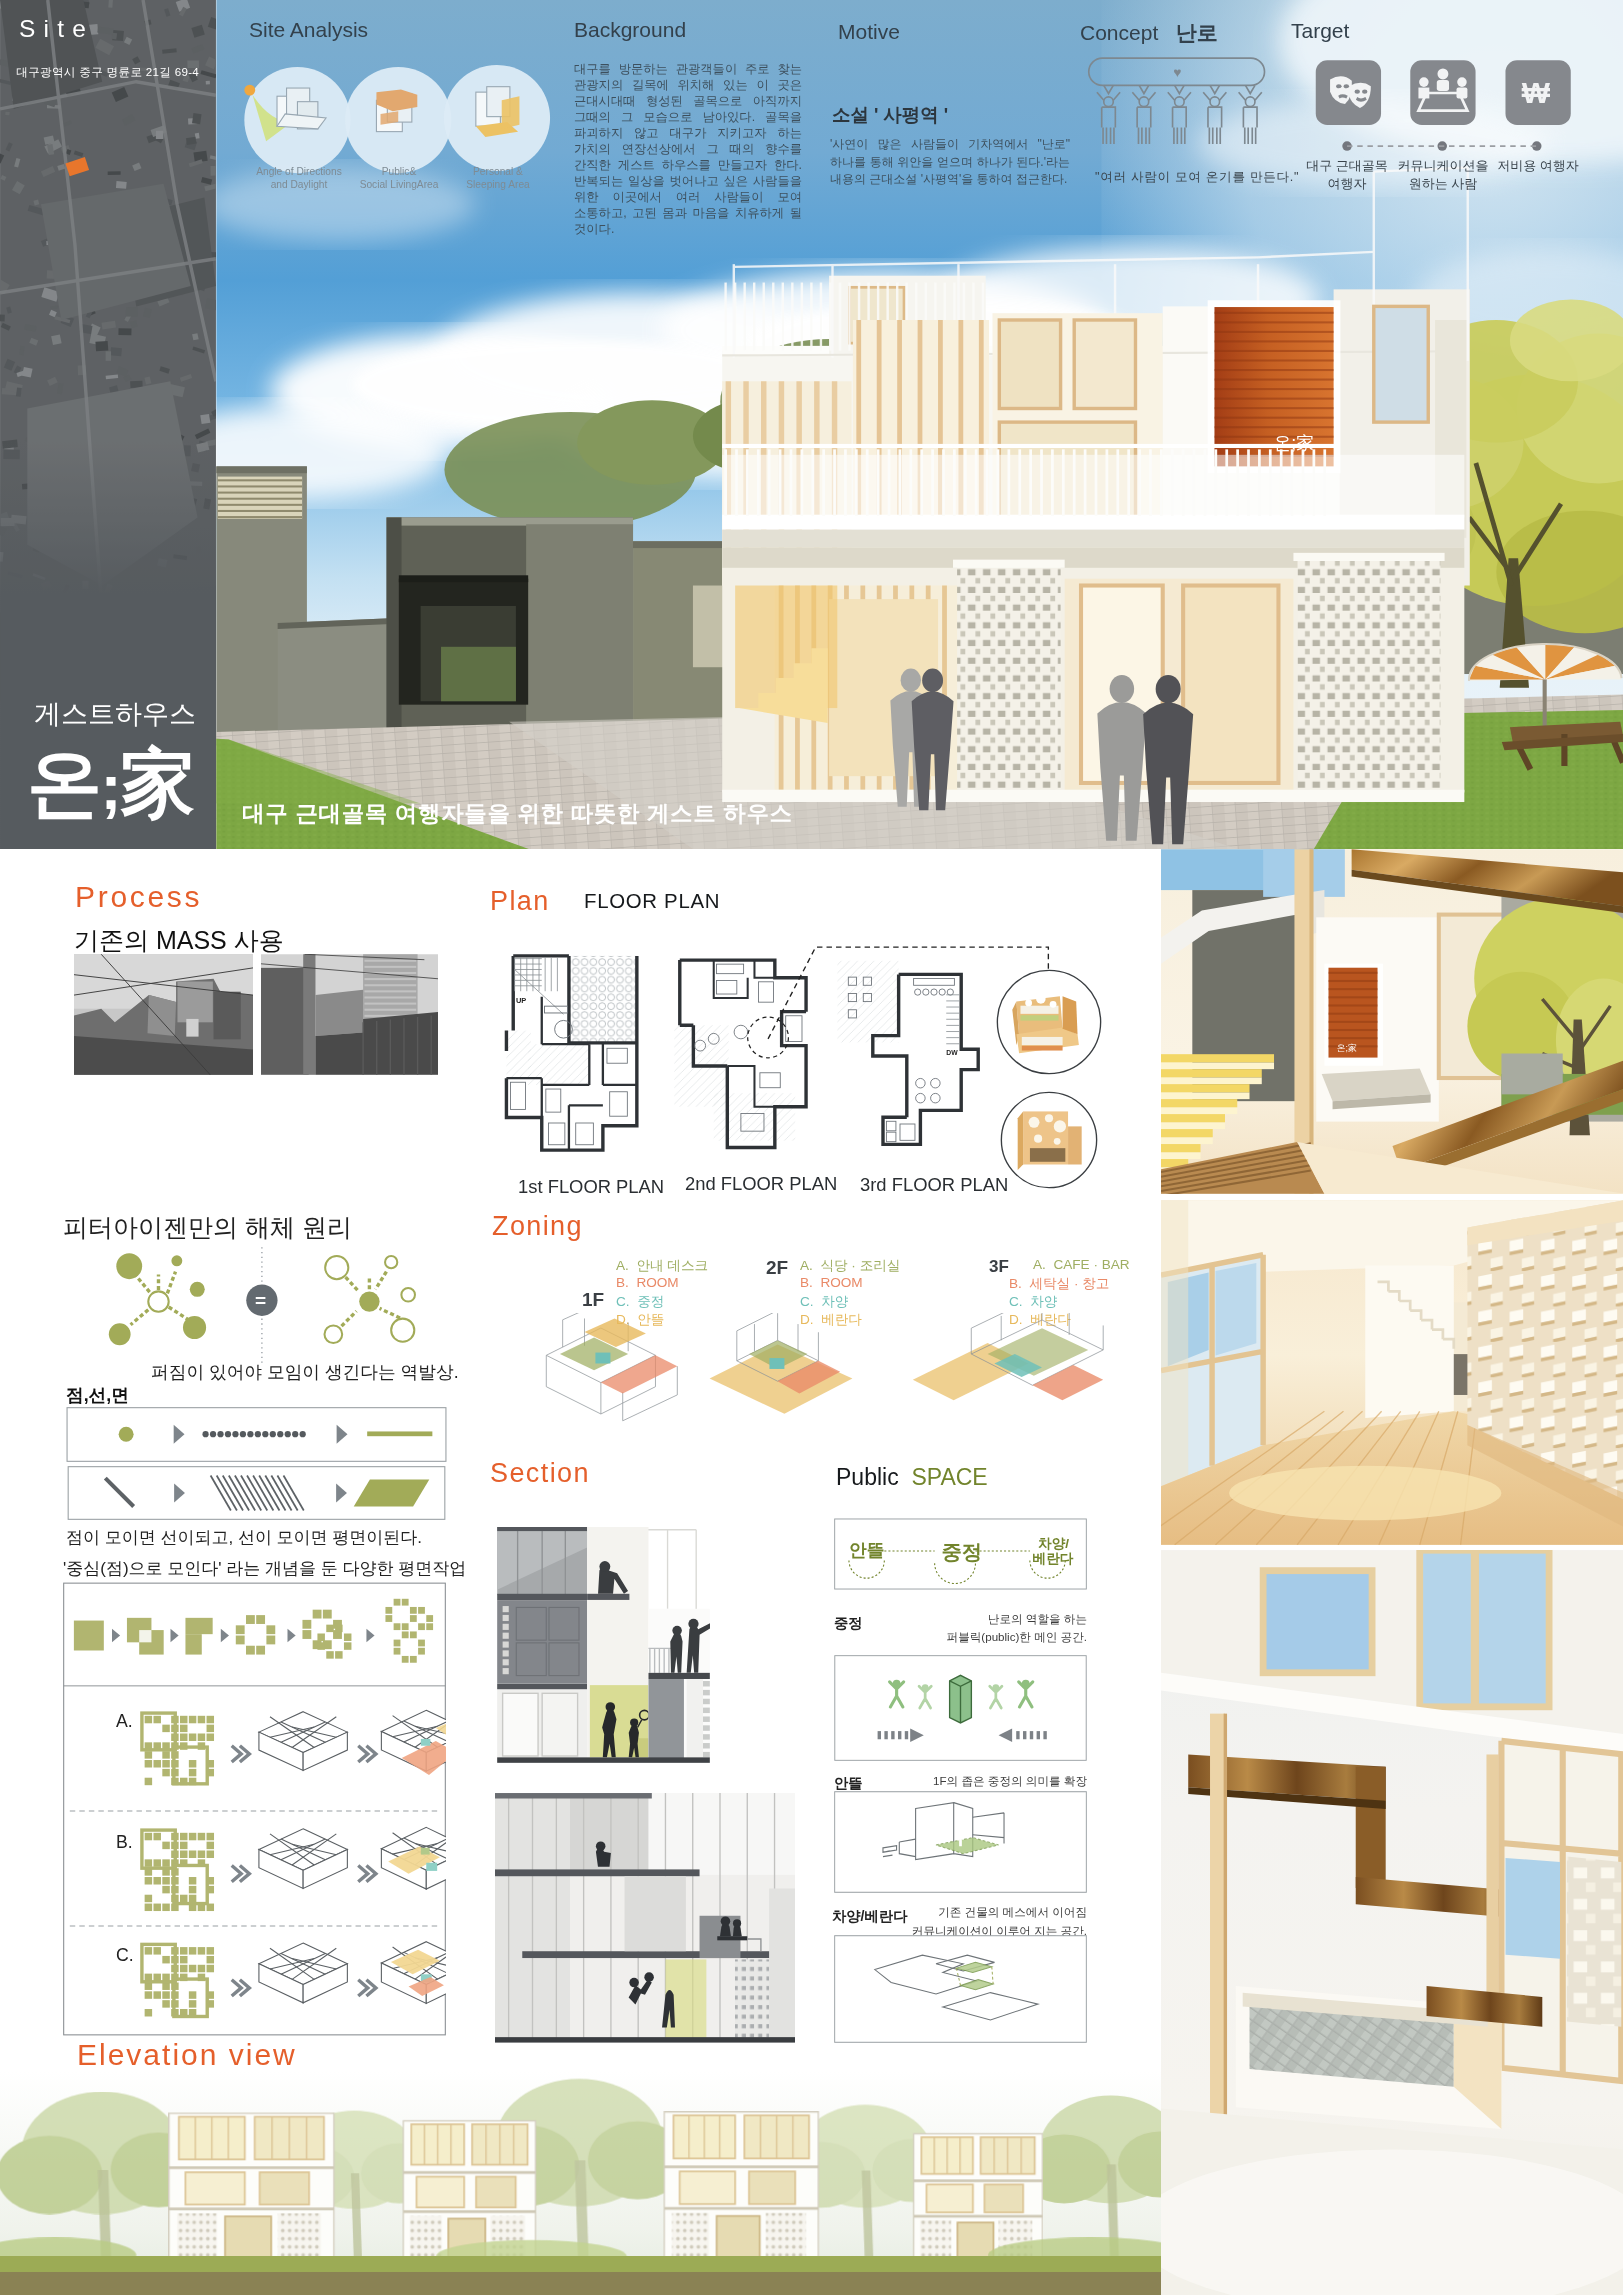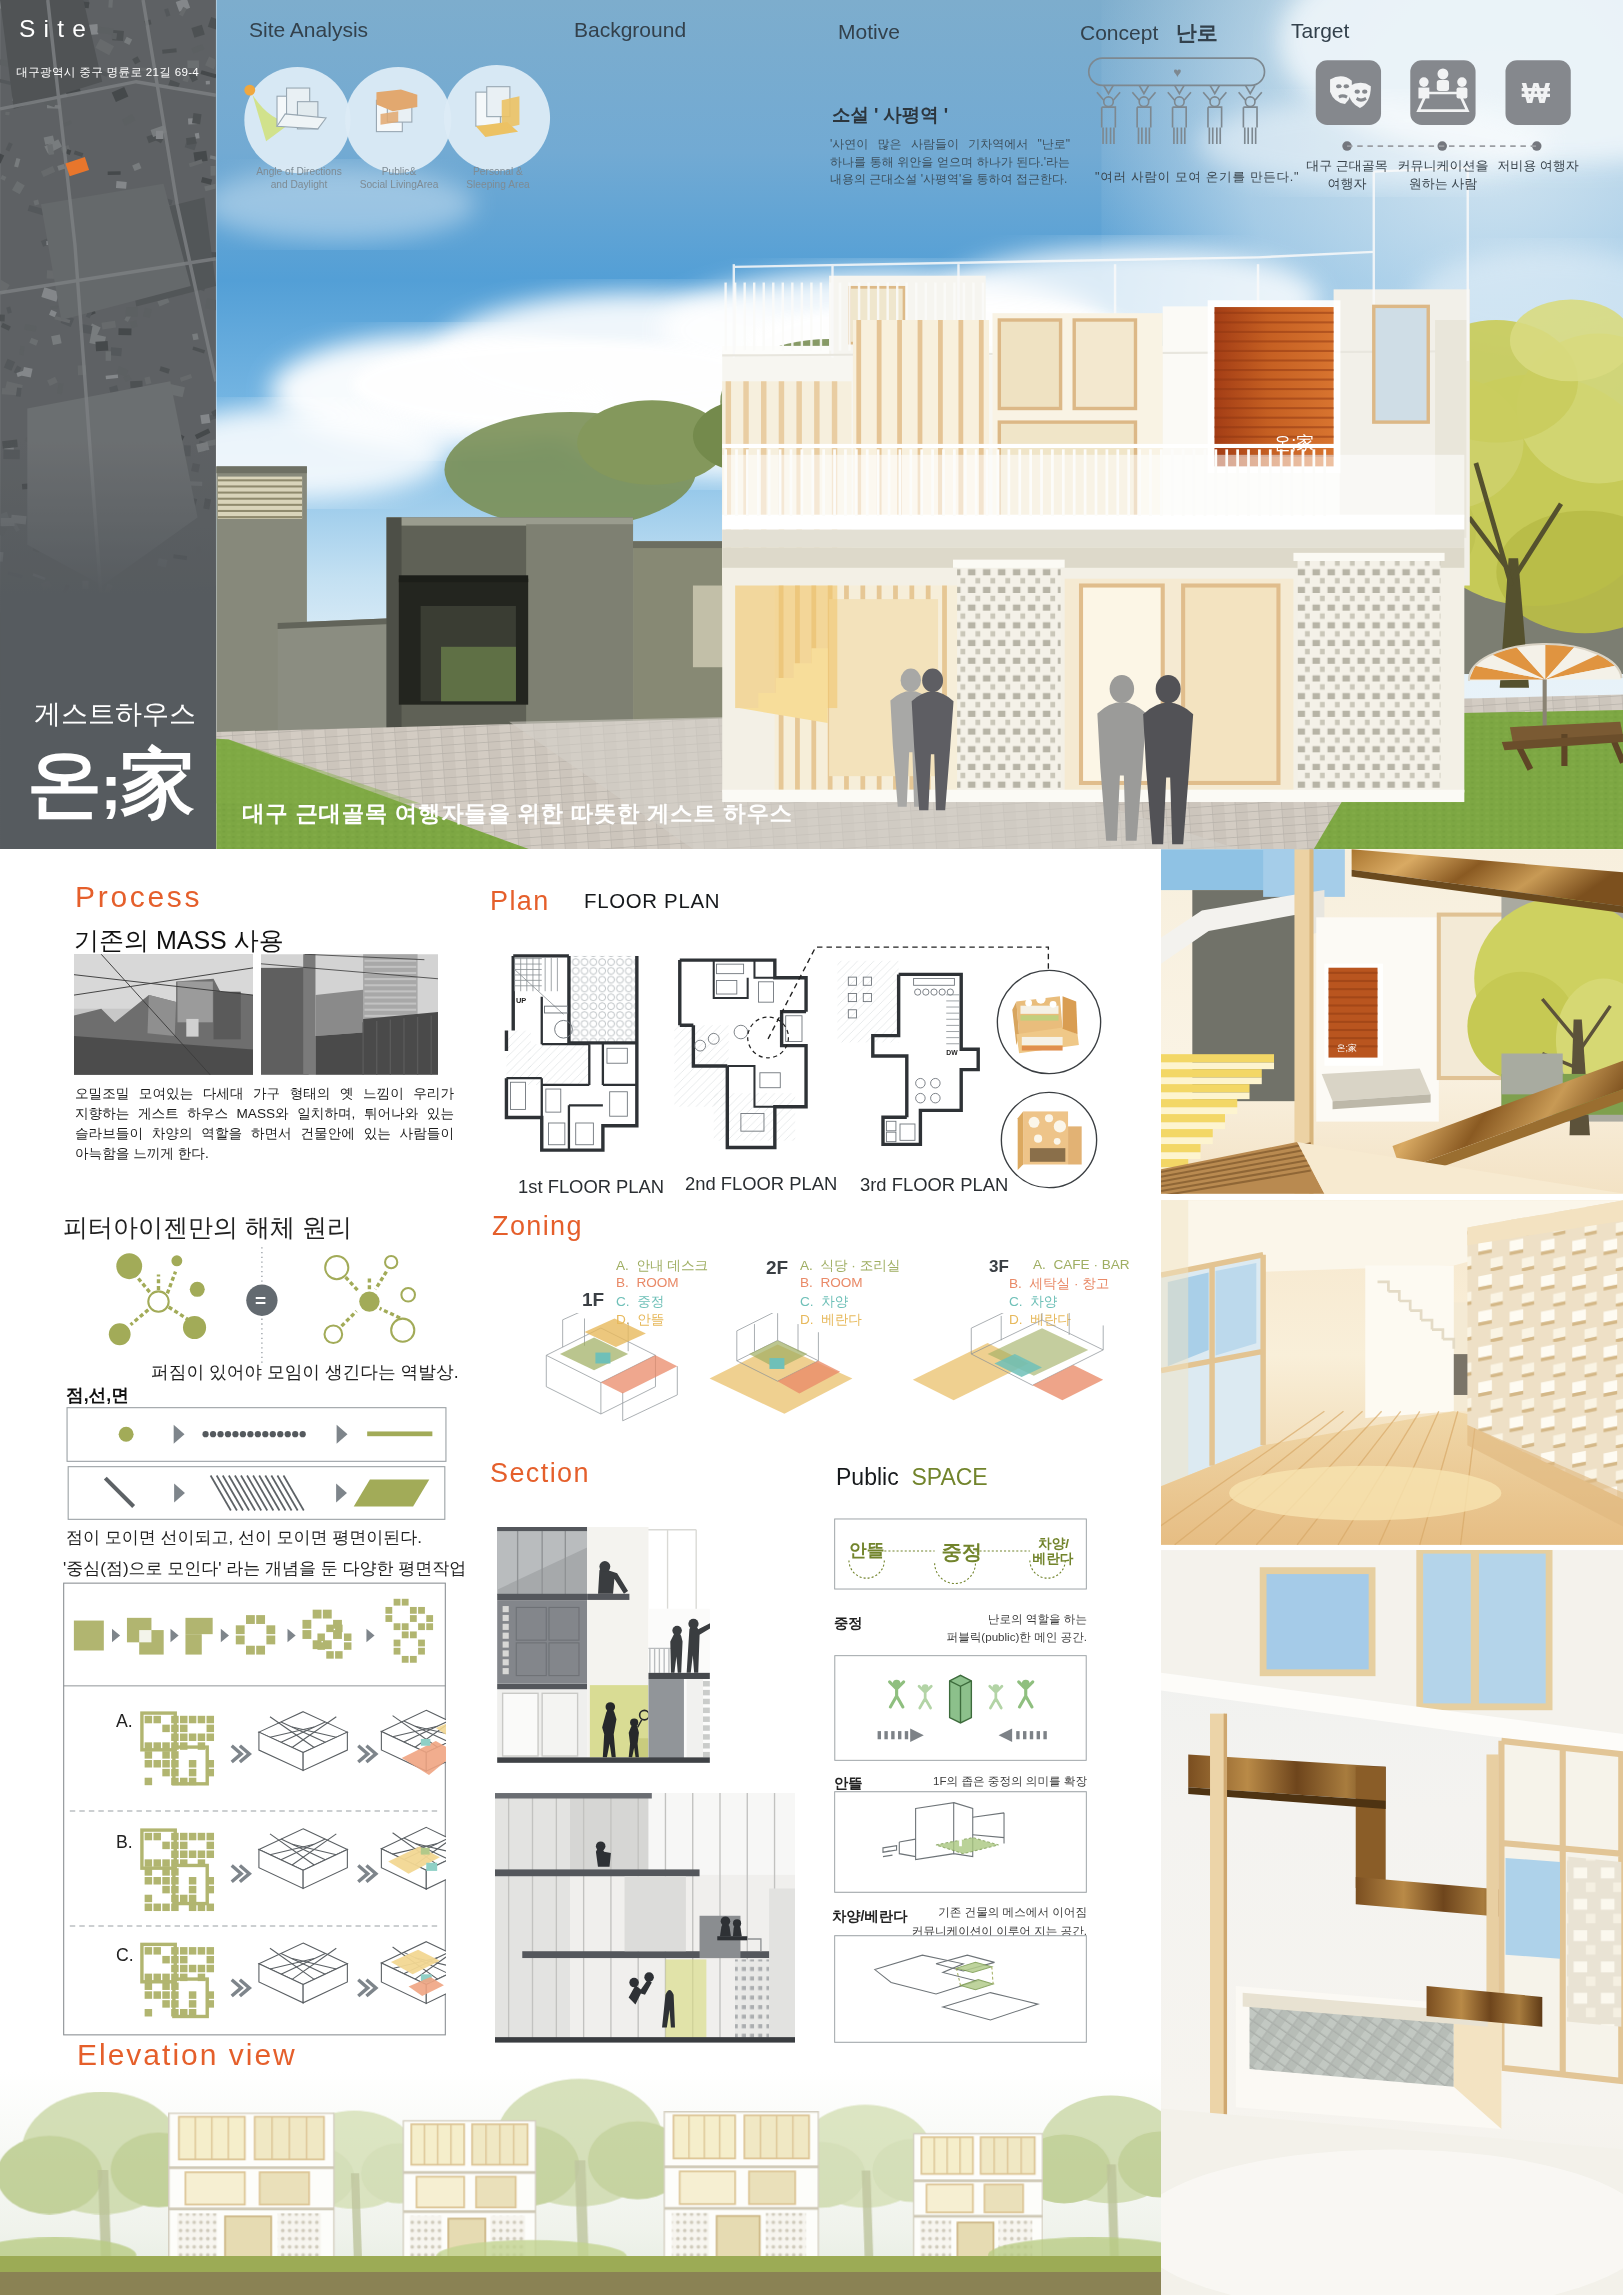--- a/index.html
+++ b/index.html
@@ -680,20 +680,21 @@
       </g>
 <path d="M358 106 L404 100 L420 114 L372 122 Z" fill="#ecc264"></path>
 <path d="M396 68 L422 62 L422 104 L396 110 Z" fill="#ecc264" opacity="0.9"></path>
 </svg>
 
 <div class="abs" style="left:241px;top:165px;width:116px;text-align:center;font-size:10.2px;color:#7e8b94;line-height:13px;">Angle of Directions<br>and Daylight</div>
 <div class="abs" style="left:341px;top:165px;width:116px;text-align:center;font-size:10.2px;color:#7e8b94;line-height:13px;">Public&amp;<br>Social LivingArea</div>
 <div class="abs" style="left:440px;top:165px;width:116px;text-align:center;font-size:10.2px;color:#7e8b94;line-height:13px;">Personal &amp;<br>Sleeping Area</div>
 
 <div class="abs" style="left:574px;top:17.7px;font-size:21px;color:#33414c;">Background</div>
+<div class="abs" style="left:574px;top:61px;width:228px;font-size:12.3px;line-height:16px;color:#3d505e;text-align:justify;text-justify:inter-character;word-break:keep-all;">대구를 방문하는 관광객들이 주로 찾는 관광지의 길목에 위치해 있는 이 곳은 근대시대때 형성된 골목으로 아직까지 그때의 그 모습으로 남아있다. 골목을 파괴하지 않고 대구가 지키고자 하는 가치의 연장선상에서 그 때의 향수를 간직한 게스트 하우스를 만들고자 한다. 반복되는 일상을 벗어나고 싶은 사람들을 위한  이곳에서 여러 사람들이 모여 소통하고, 고된 몸과 마음을 치유하게 될 것이다.</div>
 
 <div class="abs" style="left:838px;top:20.4px;font-size:21px;color:#33414c;">Motive</div>
 <div class="abs" style="left:832px;top:54px;font-size:18.4px;color:#2c363e;font-weight:bold;margin-top:48px;">소설 ' 사평역 '</div>
 <div class="abs" style="left:830px;top:136px;width:240px;font-size:12px;line-height:17.7px;color:#3d505e;text-align:justify;word-break:keep-all;">'사연이 많은 사람들이 기차역에서 "난로" 하나를 통해 위안을 얻으며 하나가 된다.'라는 내용의 근대소설 '사평역'을 통하여 접근한다.</div>
 
 <div class="abs" style="left:1080px;top:19px;font-size:21px;color:#33414c;">Concept&nbsp;&nbsp;&nbsp;<b>난로</b></div>
 
 <svg class="svgabs" style="left:1086px;top:54px;" width="184" height="109" viewBox="0 0 270 160">
 <g stroke="#7d8890" stroke-width="2.4" fill="none">
 <rect x="4" y="6" width="258" height="40" rx="20"></rect>
@@ -814,21 +815,20 @@
 <path d="M150 95 L260 85 L260 177 L80 177 L80 120 L150 115 Z" fill="#4a4a4a"></path>
 <g stroke="#5a5a5a" stroke-width="2">
         <path d="M150 100 L150 177 M170 98 L170 177 M190 96 L190 177 M210 94 L210 177 M230 92 L230 177 M250 90 L250 177"></path>
       </g>
 <g stroke="#3c3c3c" stroke-width="1.2">
         <path d="M0 14 L260 36" fill="none"></path>
         <path d="M64 0 L240 8" fill="none"></path>
       </g>
 </svg>
 
-<div class="abs" style="left:75px;top:1084px;width:379px;font-size:13.6px;line-height:20px;color:#1c1c1c;text-align:justify;word-break:keep-all;">오밀조밀 모여있는 다세대 가구 형태의 옛 느낌이 우리가 지향하는 게스트 하우스 MASS와 일치하며, 튀어나와 있는 슬라브들이 차양의 역할을 하면서 건물안에 있는 사람들이 아늑함을 느끼게 한다.</div>
 
 <div class="abs" style="left:63px;top:1211px;font-size:25px;color:#222;">피터아이젠만의 해체 원리</div>
 
 <svg class="svgabs" style="left:68px;top:1247px;" width="381" height="116" viewBox="0 0 560 170">
 <g fill="#a2ab58">
 <circle cx="90" cy="28" r="19"></circle>
         <circle cx="160" cy="20" r="8"></circle>
         <circle cx="190" cy="62" r="11"></circle>
 <circle cx="186" cy="118" r="17"></circle>
         <circle cx="76" cy="128" r="16"></circle>

